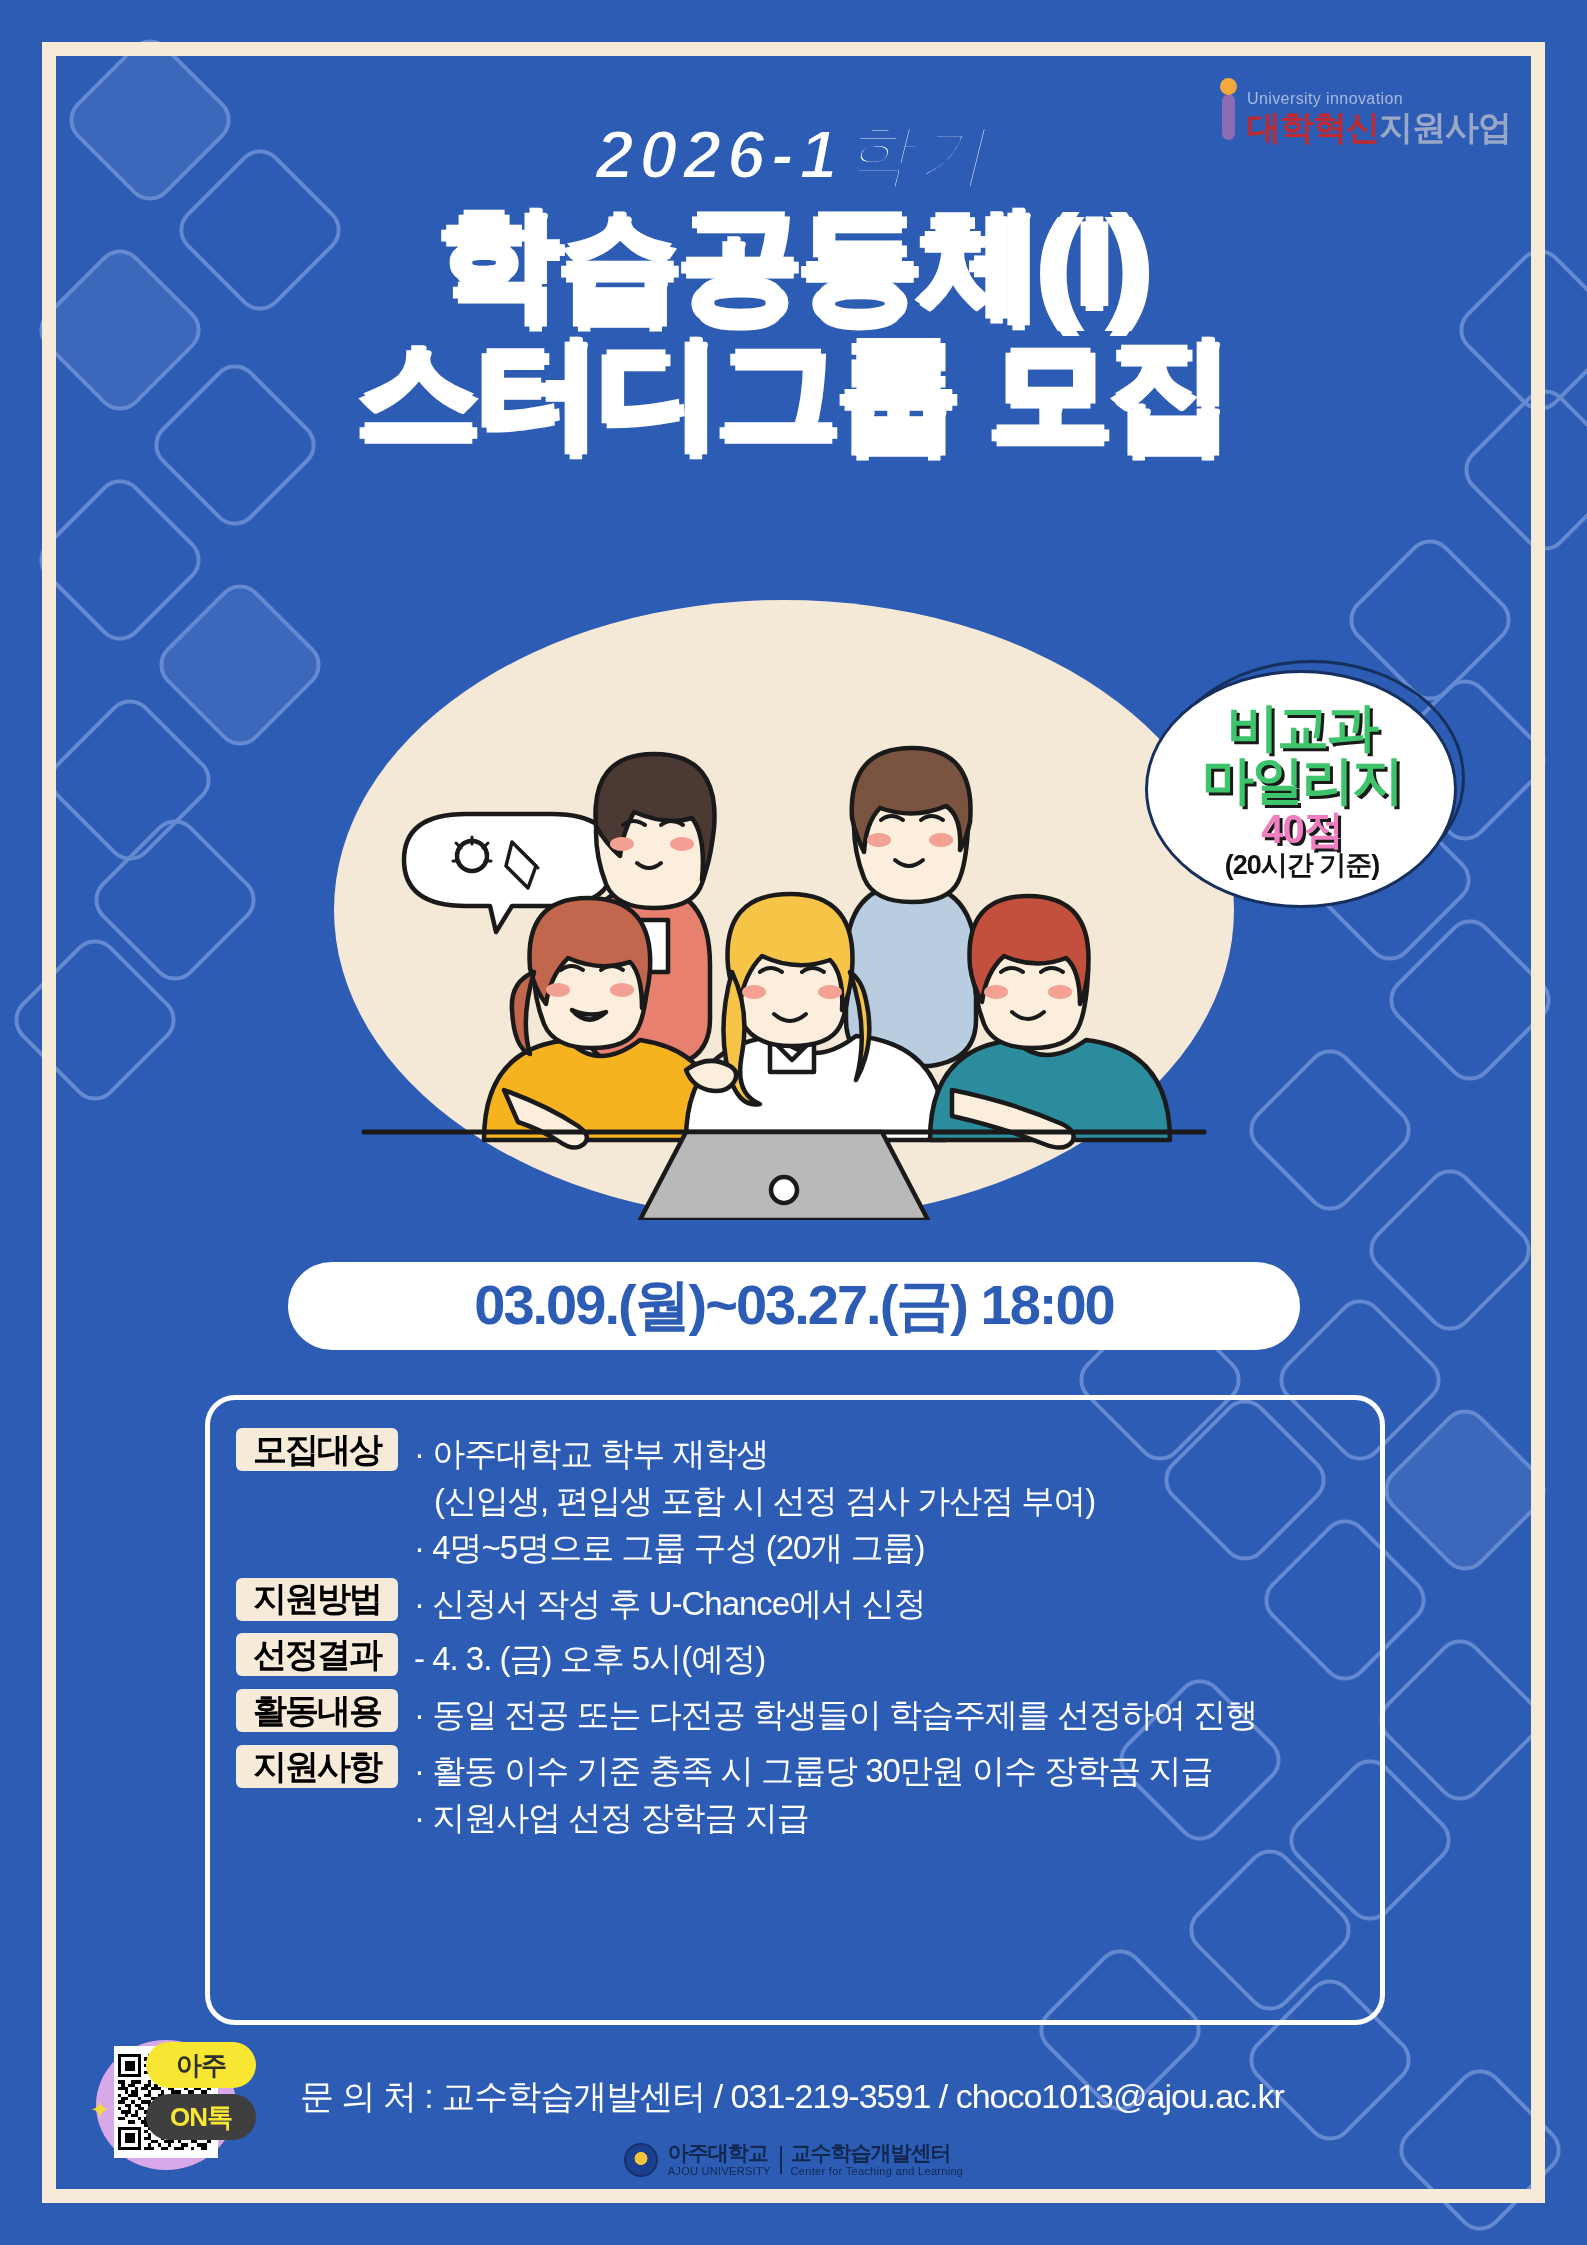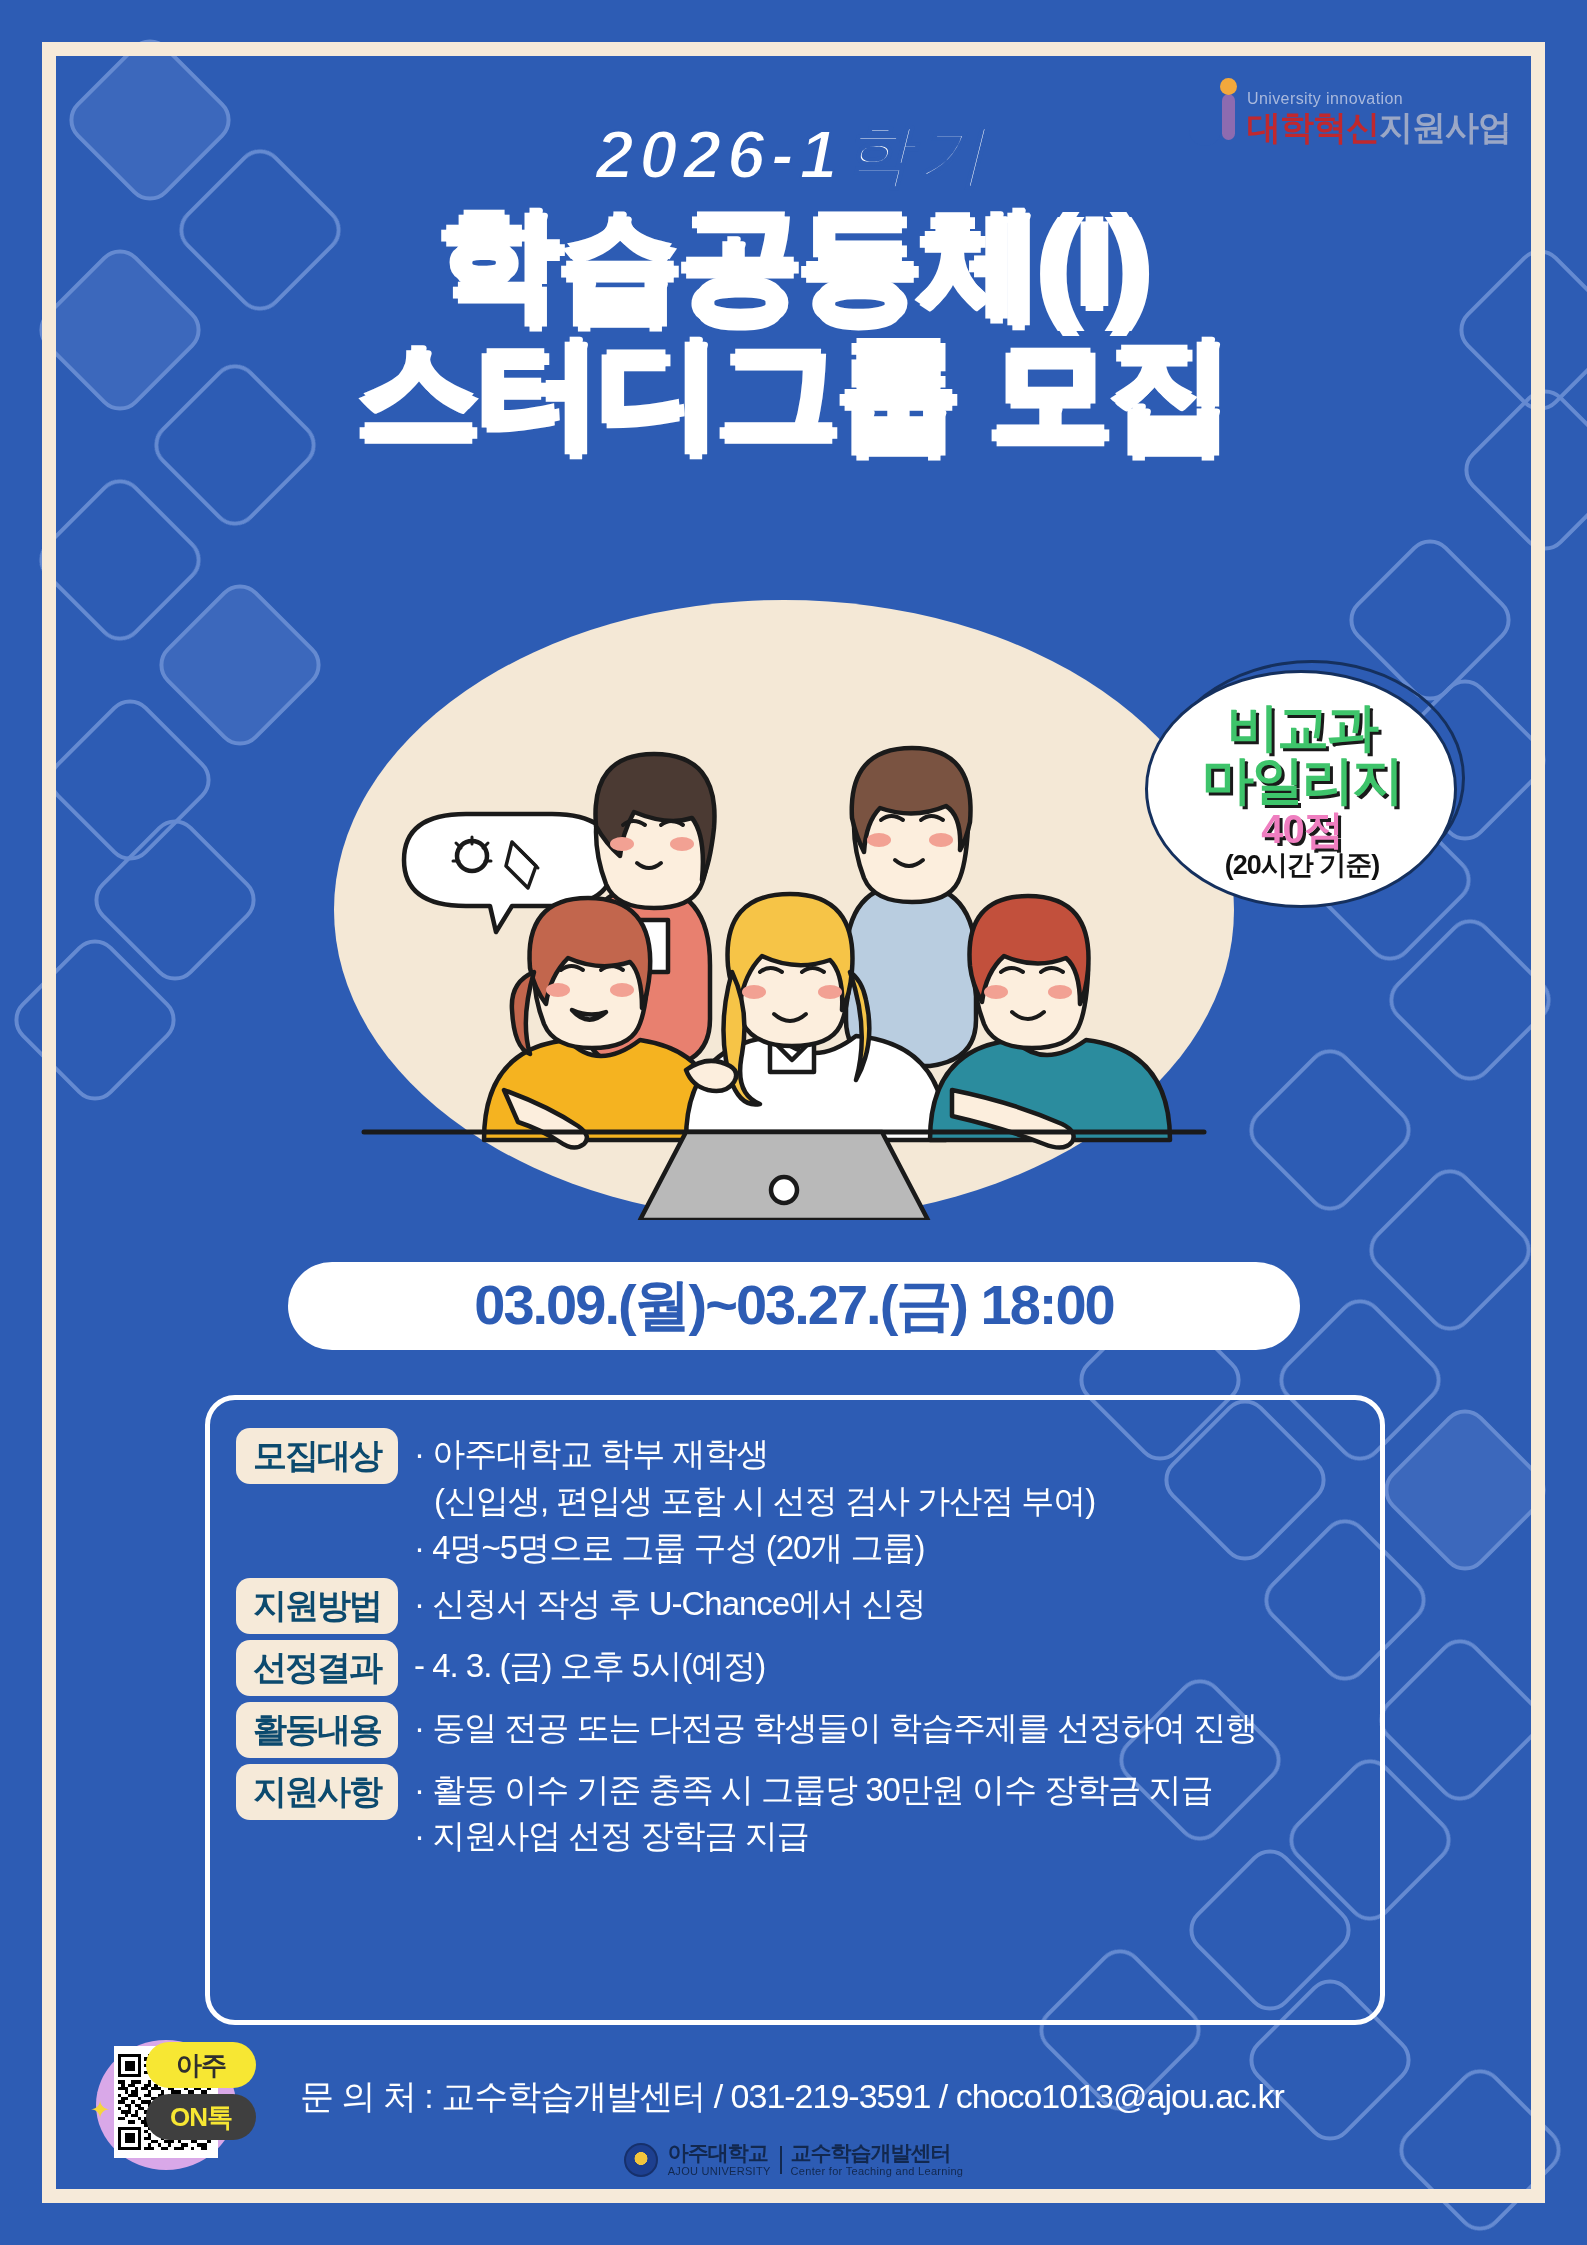--- a/index.html
+++ b/index.html
@@ -122,24 +122,24 @@
   }
 
   
   .info-box{
     position:absolute; left:205px; top:1395px; width:1180px; height:630px;
     border:5px solid #ffffff; border-radius:30px; z-index:6;
     padding:28px 26px 20px 26px;
   }
   .row{ display:flex; align-items:flex-start; margin-bottom:6px; }
   .pill{
-    flex:0 0 auto; width:162px; height:56px;
-    background:#f6ead9; border-radius:14px;
+    flex:0 0 auto; width:162px; height:43px;
+    background:#f6ead9; border-radius:6px;
     display:flex; align-items:center; justify-content:center;
-    font-size:34px; font-weight:bold; color:#0c4a6e; letter-spacing:-2px;
+    font-size:34px; font-weight:bold; color:#000000; letter-spacing:-2px;
   }
   .row-body{ flex:1; padding-left:16px; padding-top:3px; }
   .line{
     font-size:33px; color:#ffffff; letter-spacing:-1px; line-height:1.42;
     white-space:nowrap;
   }
   .line.indent{ padding-left:20px; }
 
   
   .footer{ position:absolute; left:0; right:0; top:2030px; height:200px; z-index:6; }

